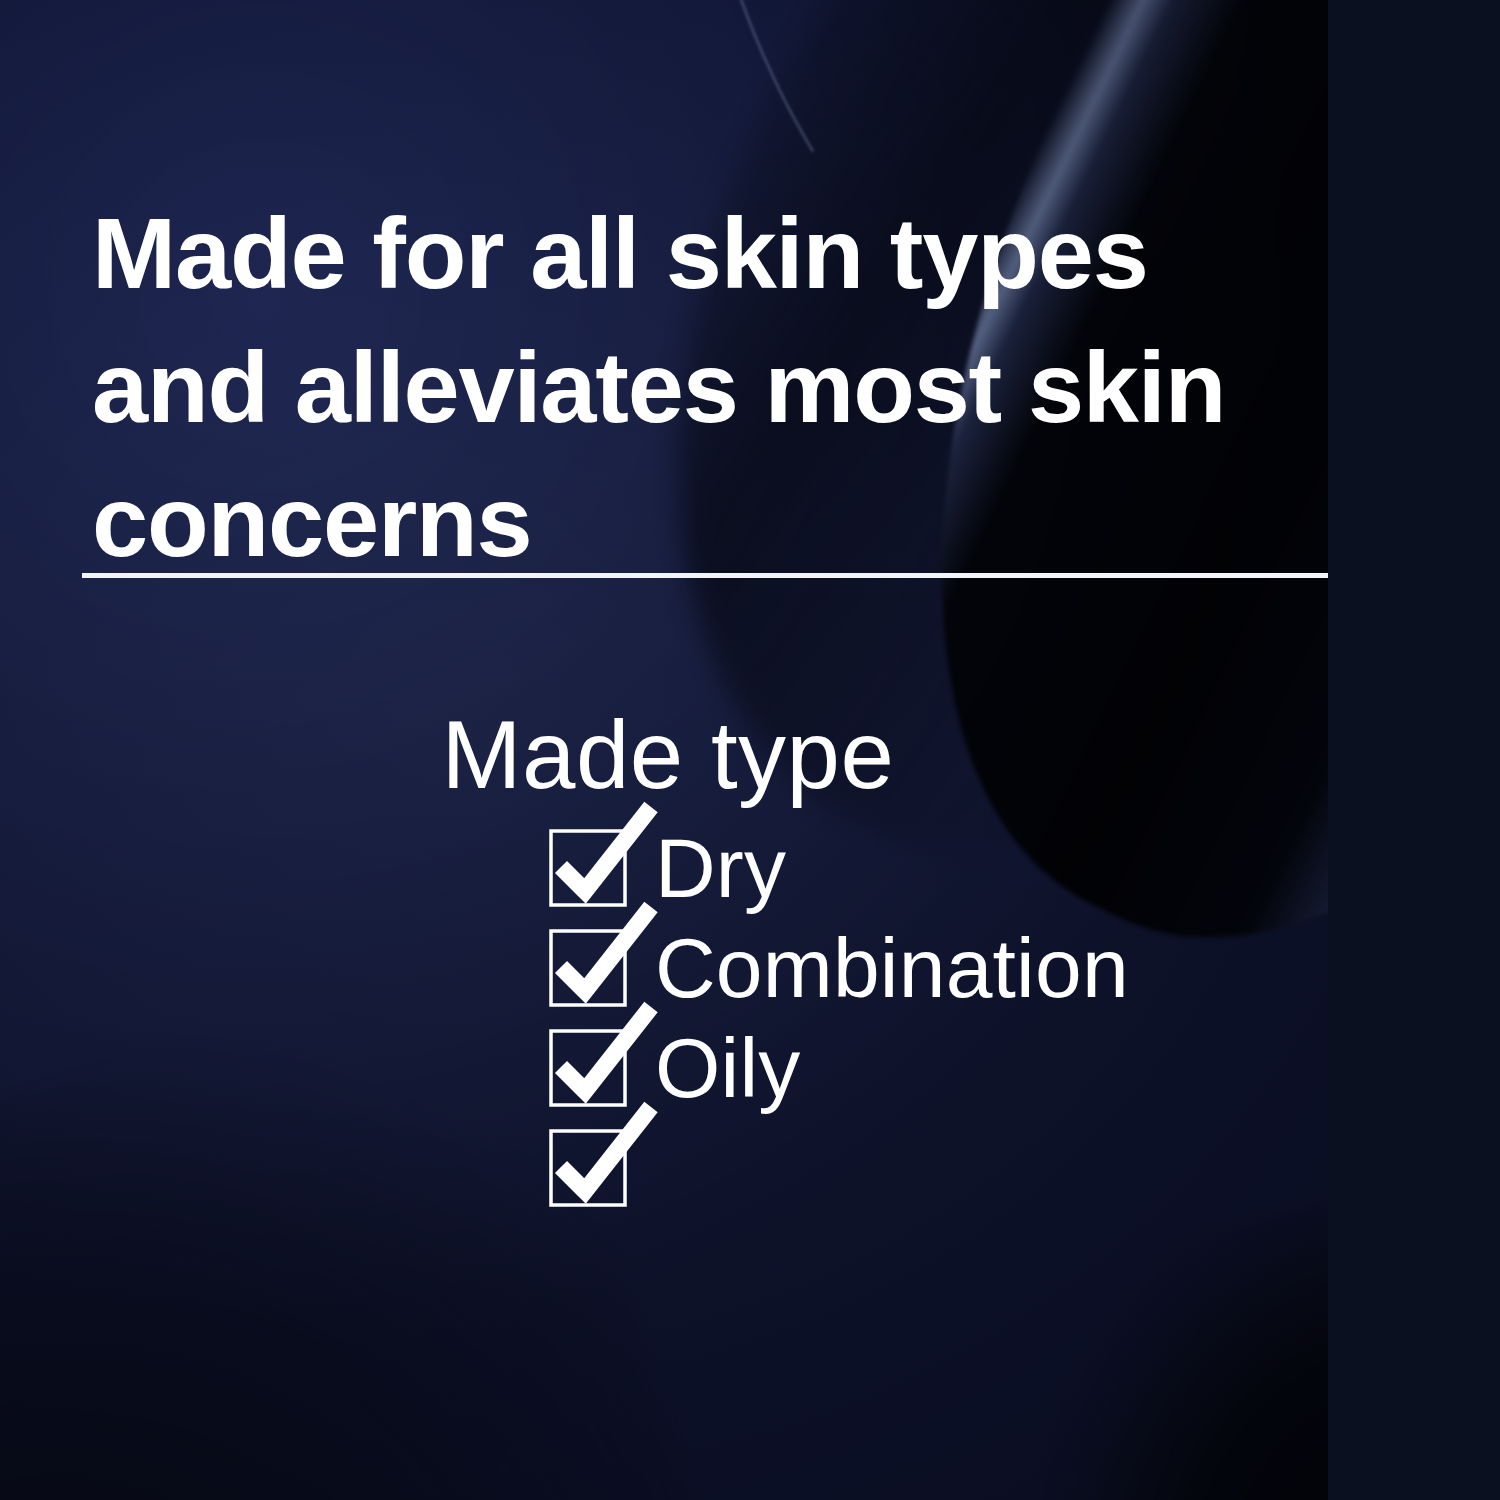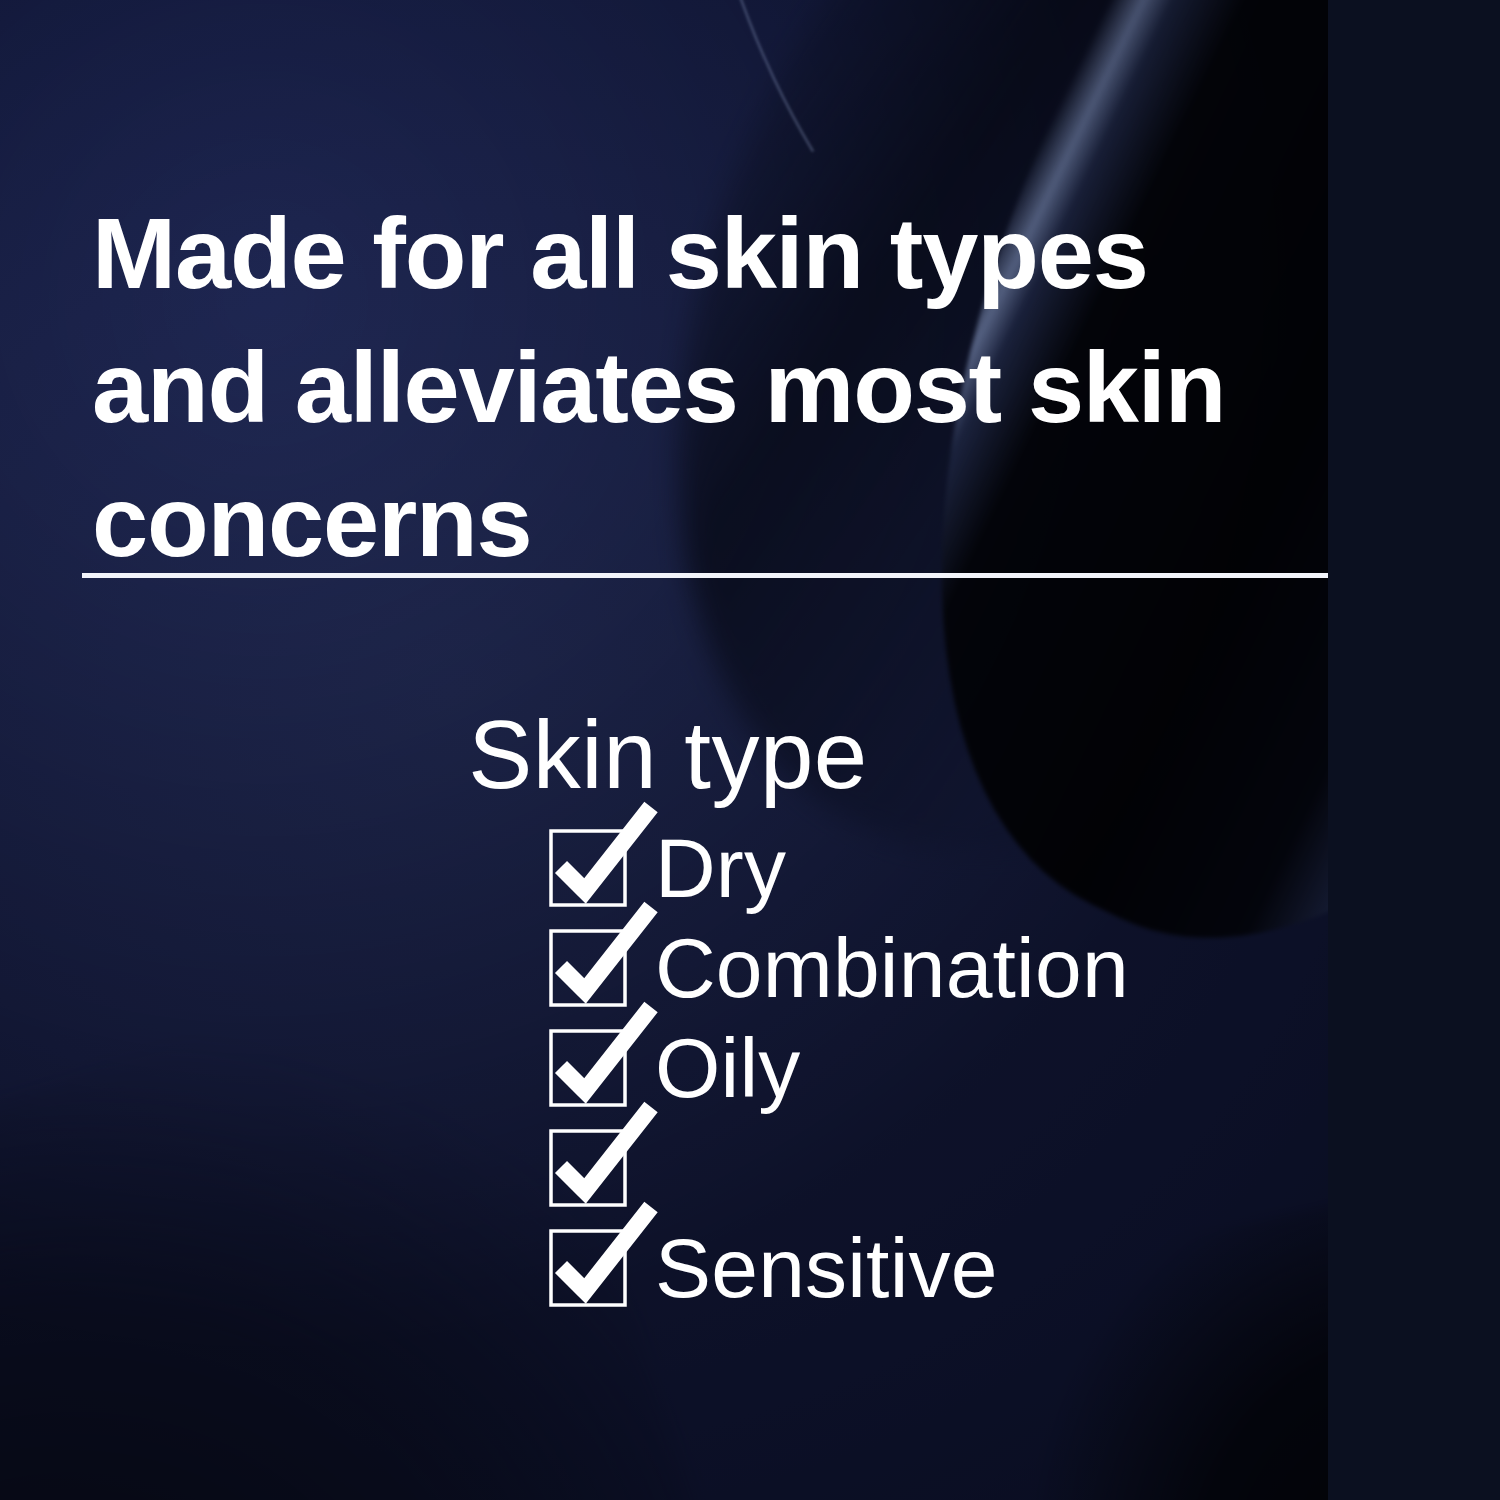--- a/index.html
+++ b/index.html
@@ -238,21 +238,21 @@
   <div class="arc-faint"></div>
   <div class="wedge-dark-br"></div>
   <div class="bg-vignette"></div>
 
   <div class="content">
 
     <h1 class="headline">Made for all skin types and alleviates most skin concerns</h1>
 
     <div class="divider"></div>
 
-    <h2 class="section-title">Skin type</h2>
+    <h2 class="section-title">Made type</h2>
 
     <div class="checklist">
 
       <div class="check-row">
         <span class="check-icon">
           <svg viewBox="0 0 120 116">
             <rect x="4" y="30" width="74" height="74" fill="none" stroke="#ffffff" stroke-width="3.5"></rect>
             <path d="M14 66 L38 90 L104 6" fill="none" stroke="#ffffff" stroke-width="17" stroke-linecap="butt" stroke-linejoin="miter"></path>
           </svg>
         </span>
@@ -281,25 +281,16 @@
 
       <div class="check-row">
         <span class="check-icon">
           <svg viewBox="0 0 120 116">
             <rect x="4" y="30" width="74" height="74" fill="none" stroke="#ffffff" stroke-width="3.5"></rect>
             <path d="M14 66 L38 90 L104 6" fill="none" stroke="#ffffff" stroke-width="17" stroke-linecap="butt" stroke-linejoin="miter"></path>
           </svg>
         </span>
       </div>
 
-      <div class="check-row">
-        <span class="check-icon">
-          <svg viewBox="0 0 120 116">
-            <rect x="4" y="30" width="74" height="74" fill="none" stroke="#ffffff" stroke-width="3.5"></rect>
-            <path d="M14 66 L38 90 L104 6" fill="none" stroke="#ffffff" stroke-width="17" stroke-linecap="butt" stroke-linejoin="miter"></path>
-          </svg>
-        </span>
-        <span class="check-label">Sensitive</span>
-      </div>
 
     </div>
   </div>
 </div>
 
 </body></html>

